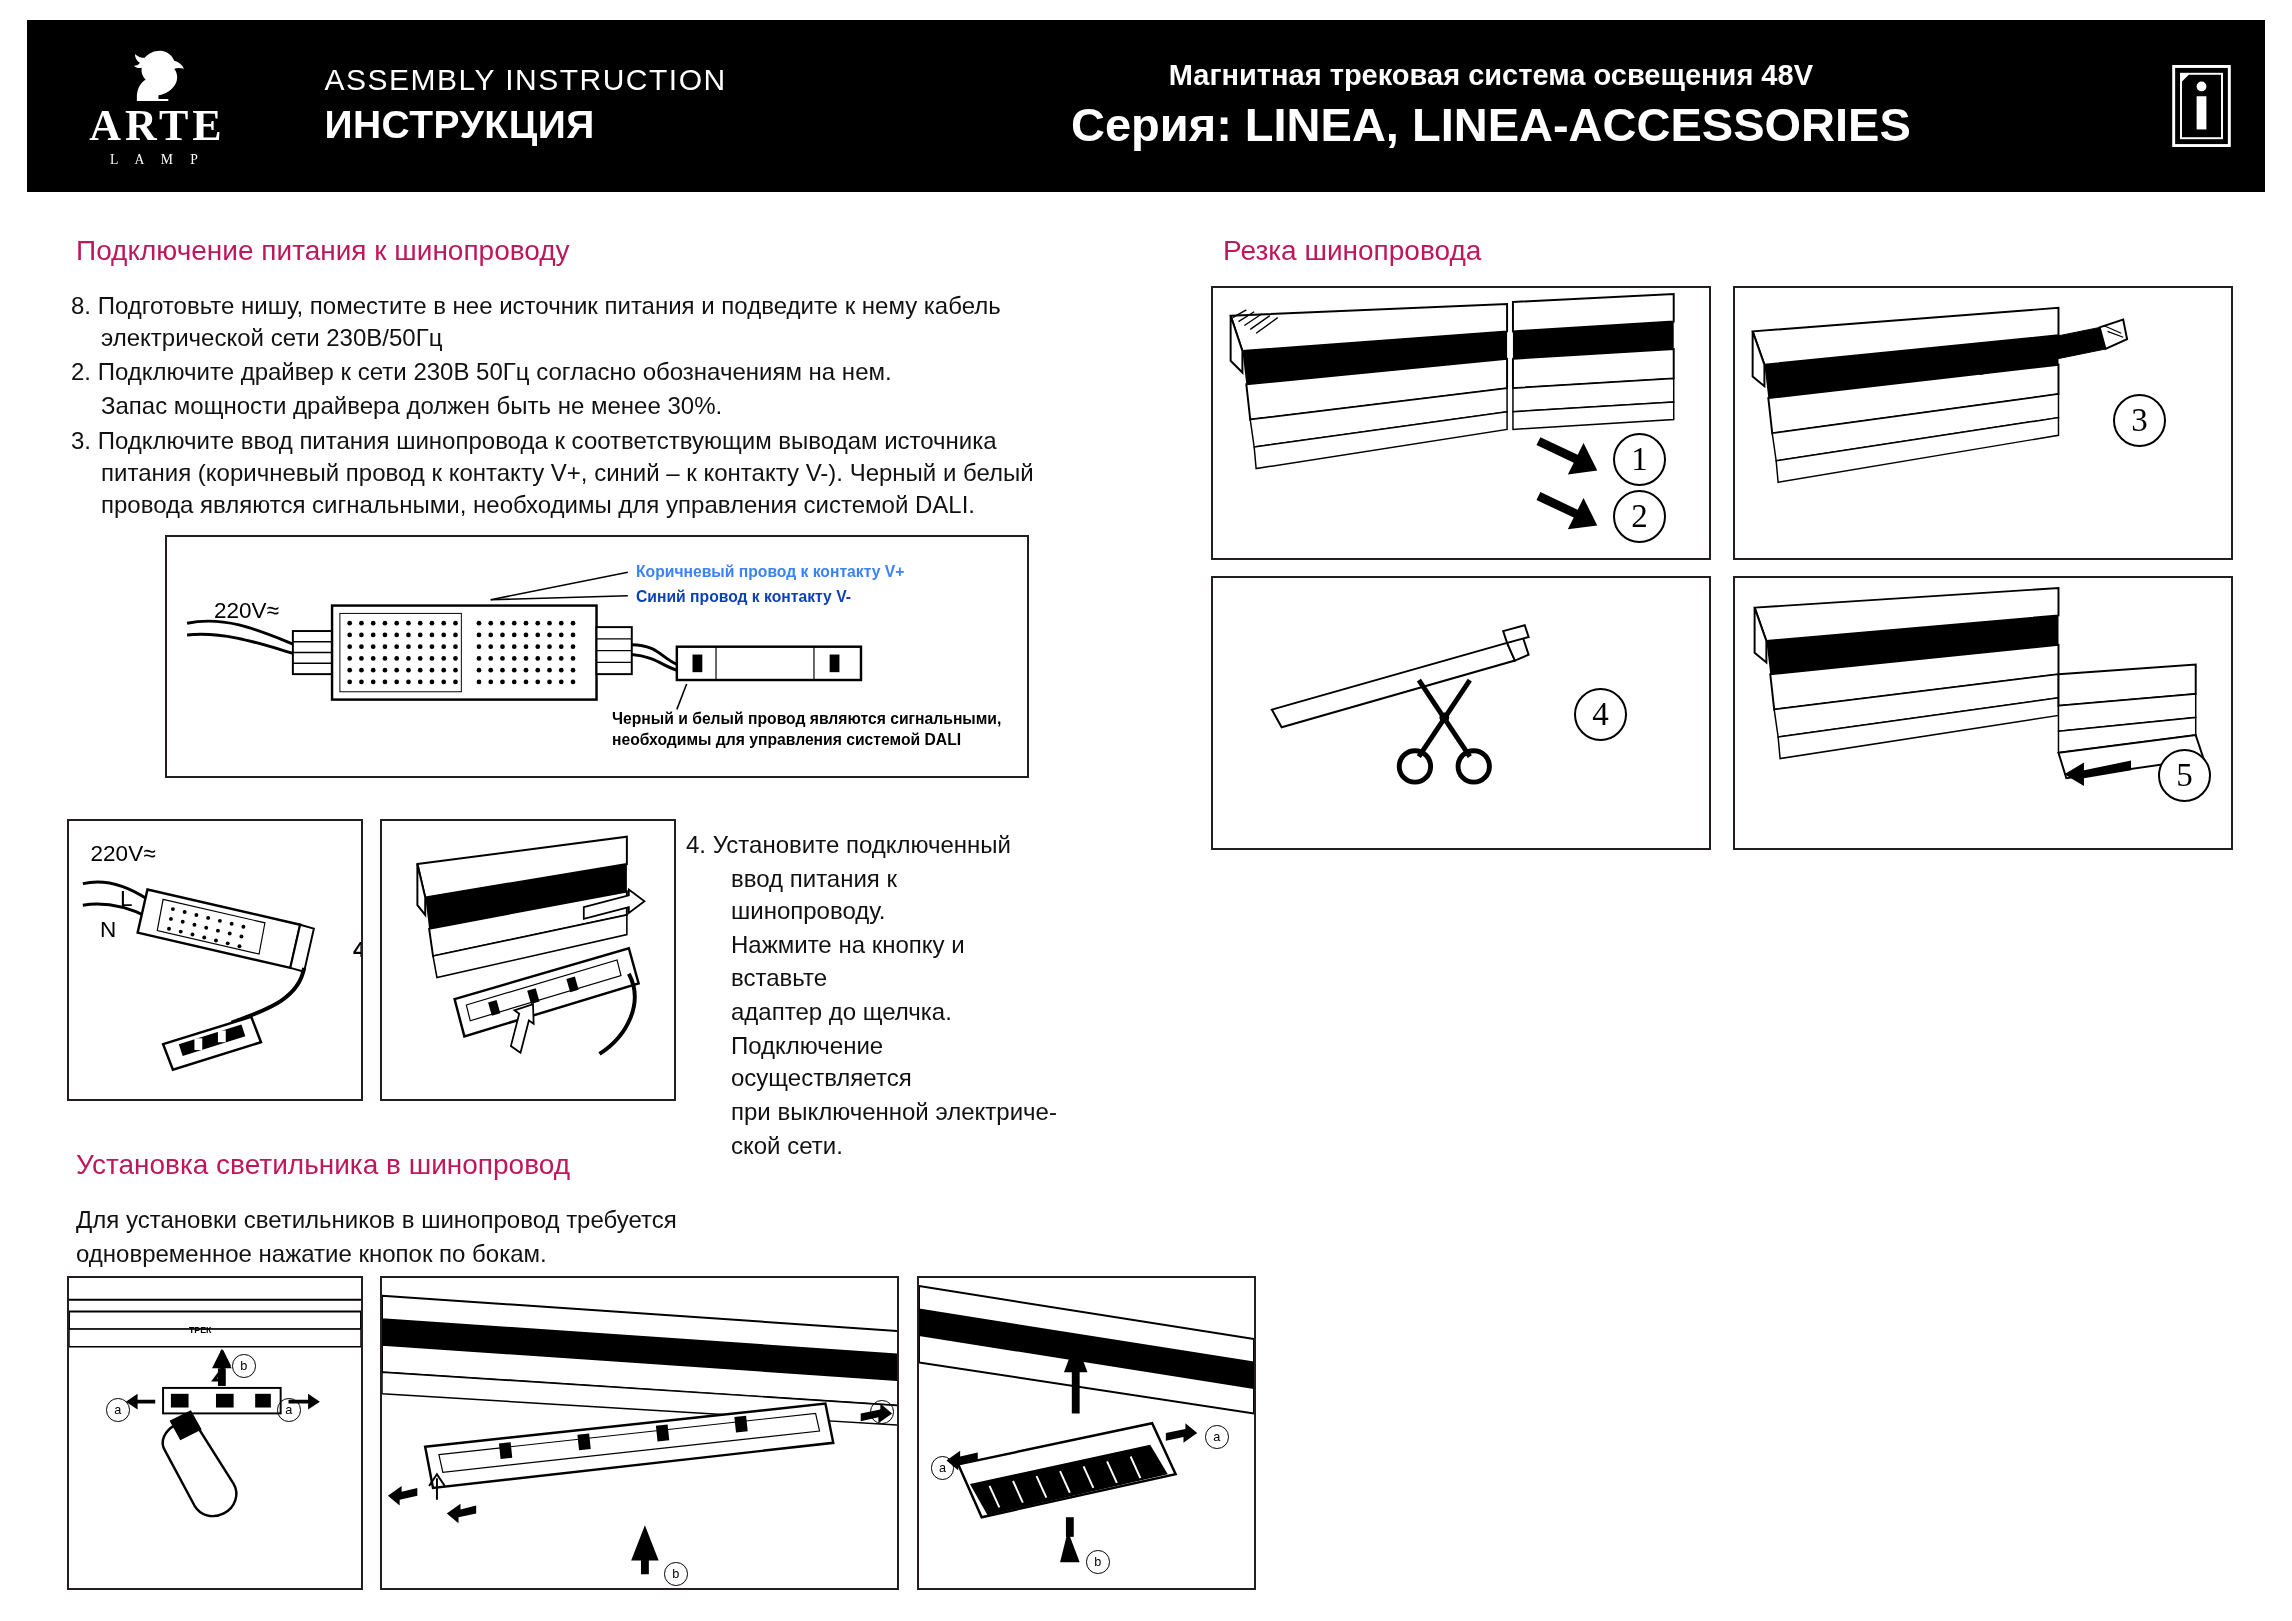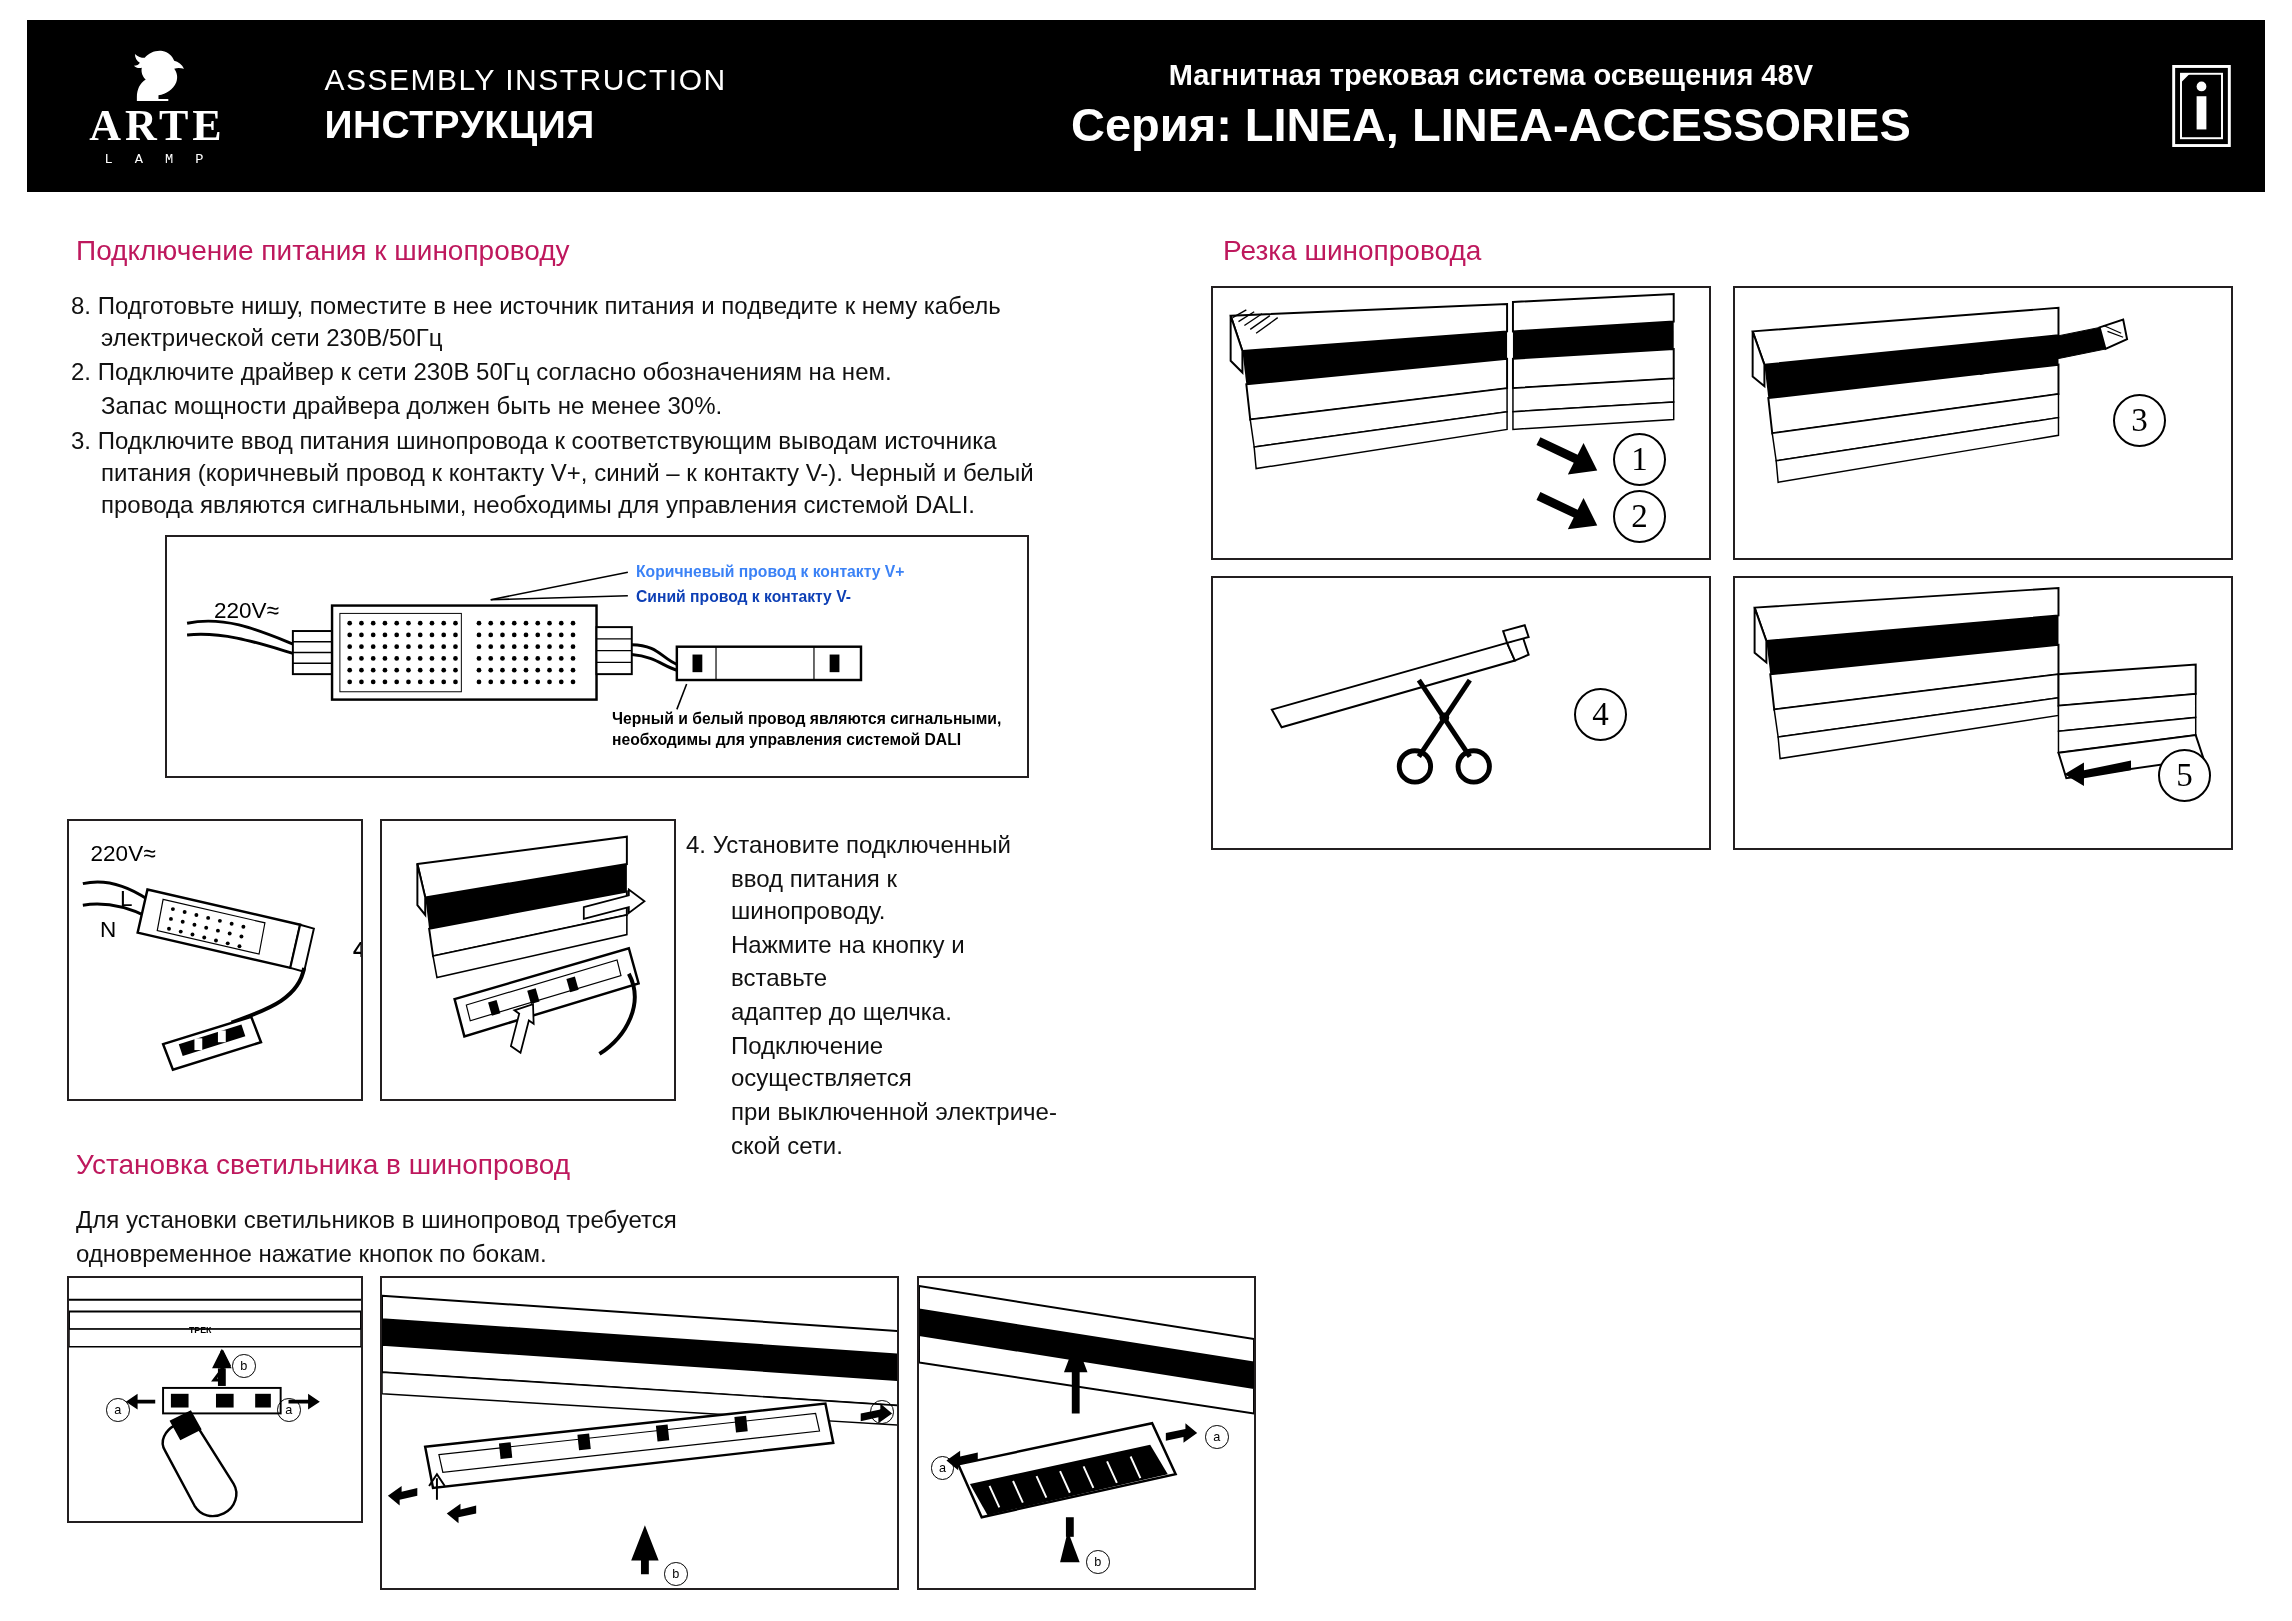--- a/index.html
+++ b/index.html
@@ -44,21 +44,21 @@
   }
   .logo-arte {
     font-family: "Liberation Serif", serif;
     font-size: 44px;
     font-weight: bold;
     letter-spacing: 3.9px;
     line-height: 1;
     margin-top: 1px;
   }
   .logo-lamp {
-    font-family: Liberation Mono, monospace;
+    font-family: Liberation Serif, serif;
     font-size: 13.7px;
     letter-spacing: 6.9px;
     line-height: 1;
     margin-top: 5px;
   }
   .title-block {
     width: 549px;
     min-width: 549px;
     padding-left: 37px;
     box-sizing: border-box;
@@ -520,21 +520,21 @@
   <div class="circ-num" style="left:423px; top:171px; width:49px; height:49px;">5</div>
 </div>
 
 <div class="section-title" style="left:76px; top:1149px;">Установка светильника в шинопровод</div>
 
 <div class="body-text" style="left:76px; top:1204px; width:745px;">
   <p>Для установки светильников в шинопровод требуется</p>
   <p>одновременное нажатие кнопок по бокам.</p>
 </div>
 
-<div class="box" style="left:67px; top:1276px; width:296px; height:247px;">
+<div class="box" style="left:67px; top:1276px; width:296px; height:314px;">
   <svg width="292" height="310" viewBox="0 0 298 316">
 
     <path d="M0 34 L298 34 L298 52 L0 52 Z" fill="#fff" stroke="#000" stroke-width="2"></path>
     <line x1="0" y1="22" x2="298" y2="22" stroke="#000" stroke-width="2"></line>
     <path d="M0 52 L298 52 L298 70 L0 70 Z" fill="#fff" stroke="#000" stroke-width="1.5"></path>
 
     <rect x="96" y="112" width="120" height="26" fill="#fff" stroke="#000" stroke-width="2"></rect>
     <rect x="104" y="118" width="18" height="14" fill="#000"></rect>
     <rect x="150" y="118" width="18" height="14" fill="#000"></rect>
     <rect x="190" y="118" width="16" height="14" fill="#000"></rect>

